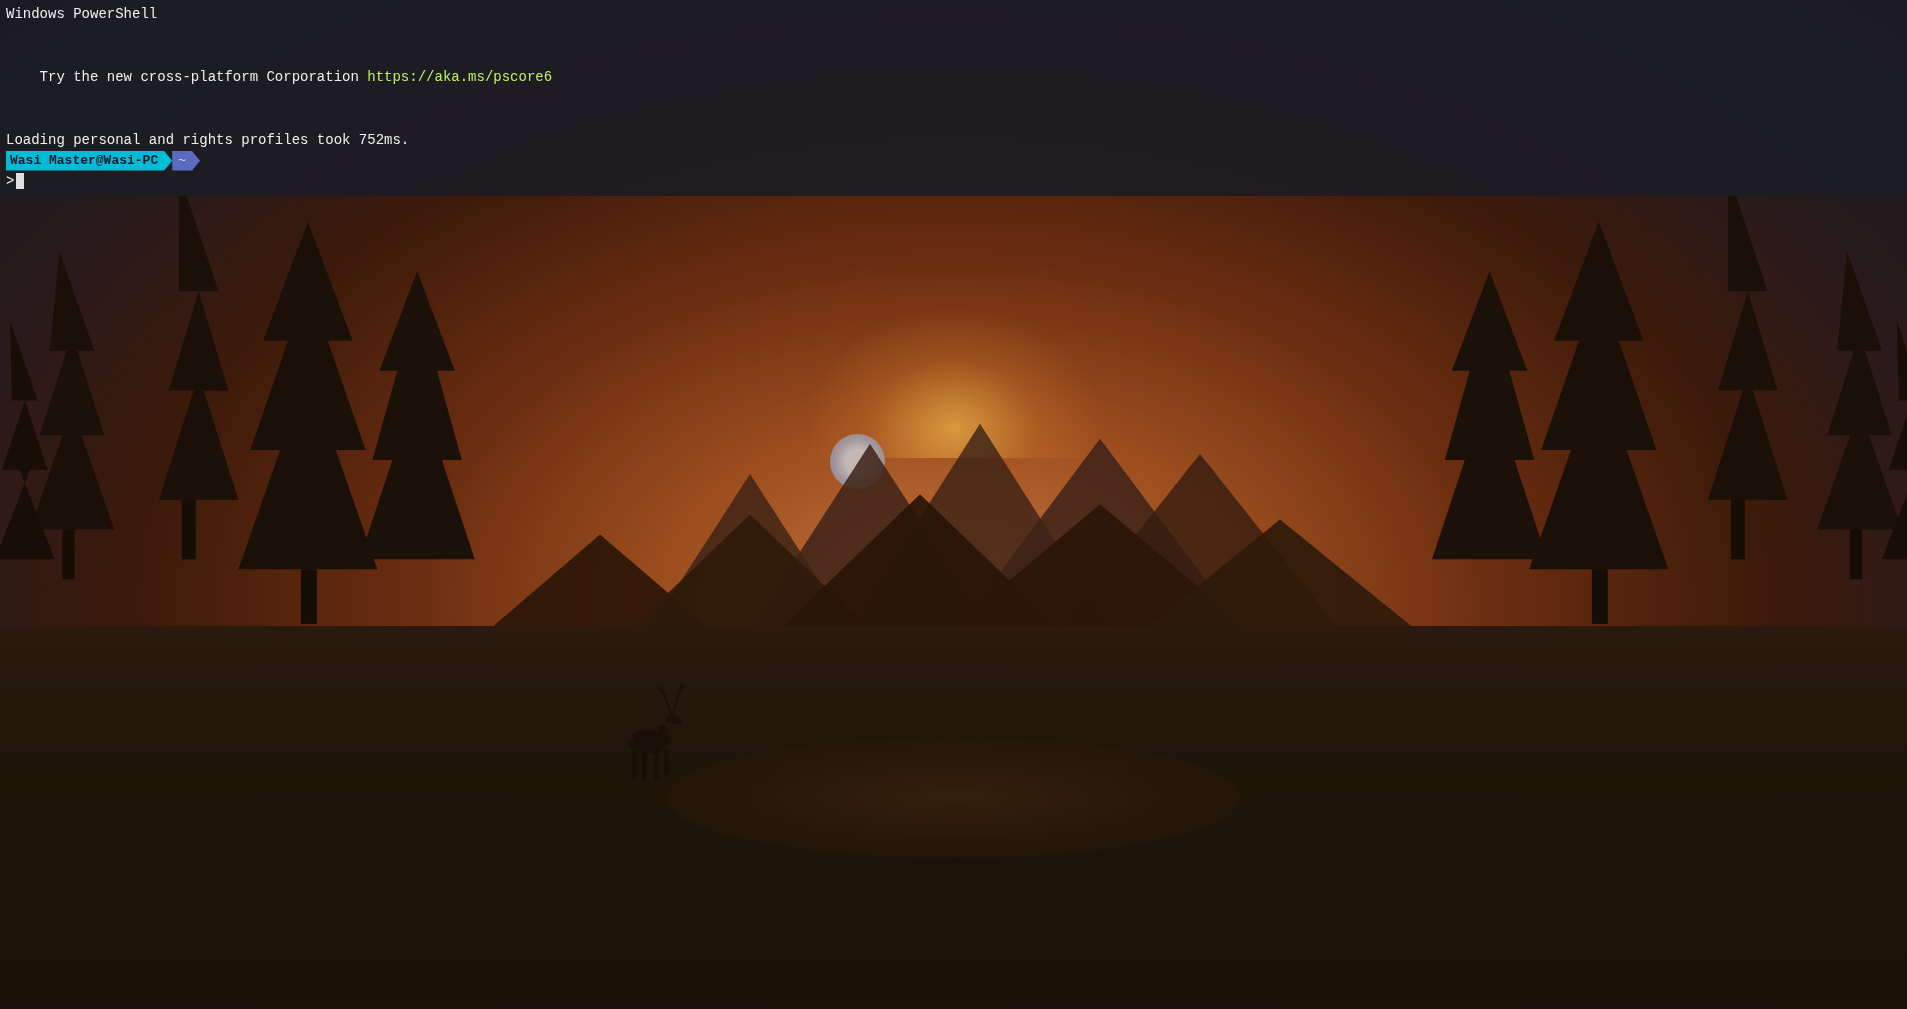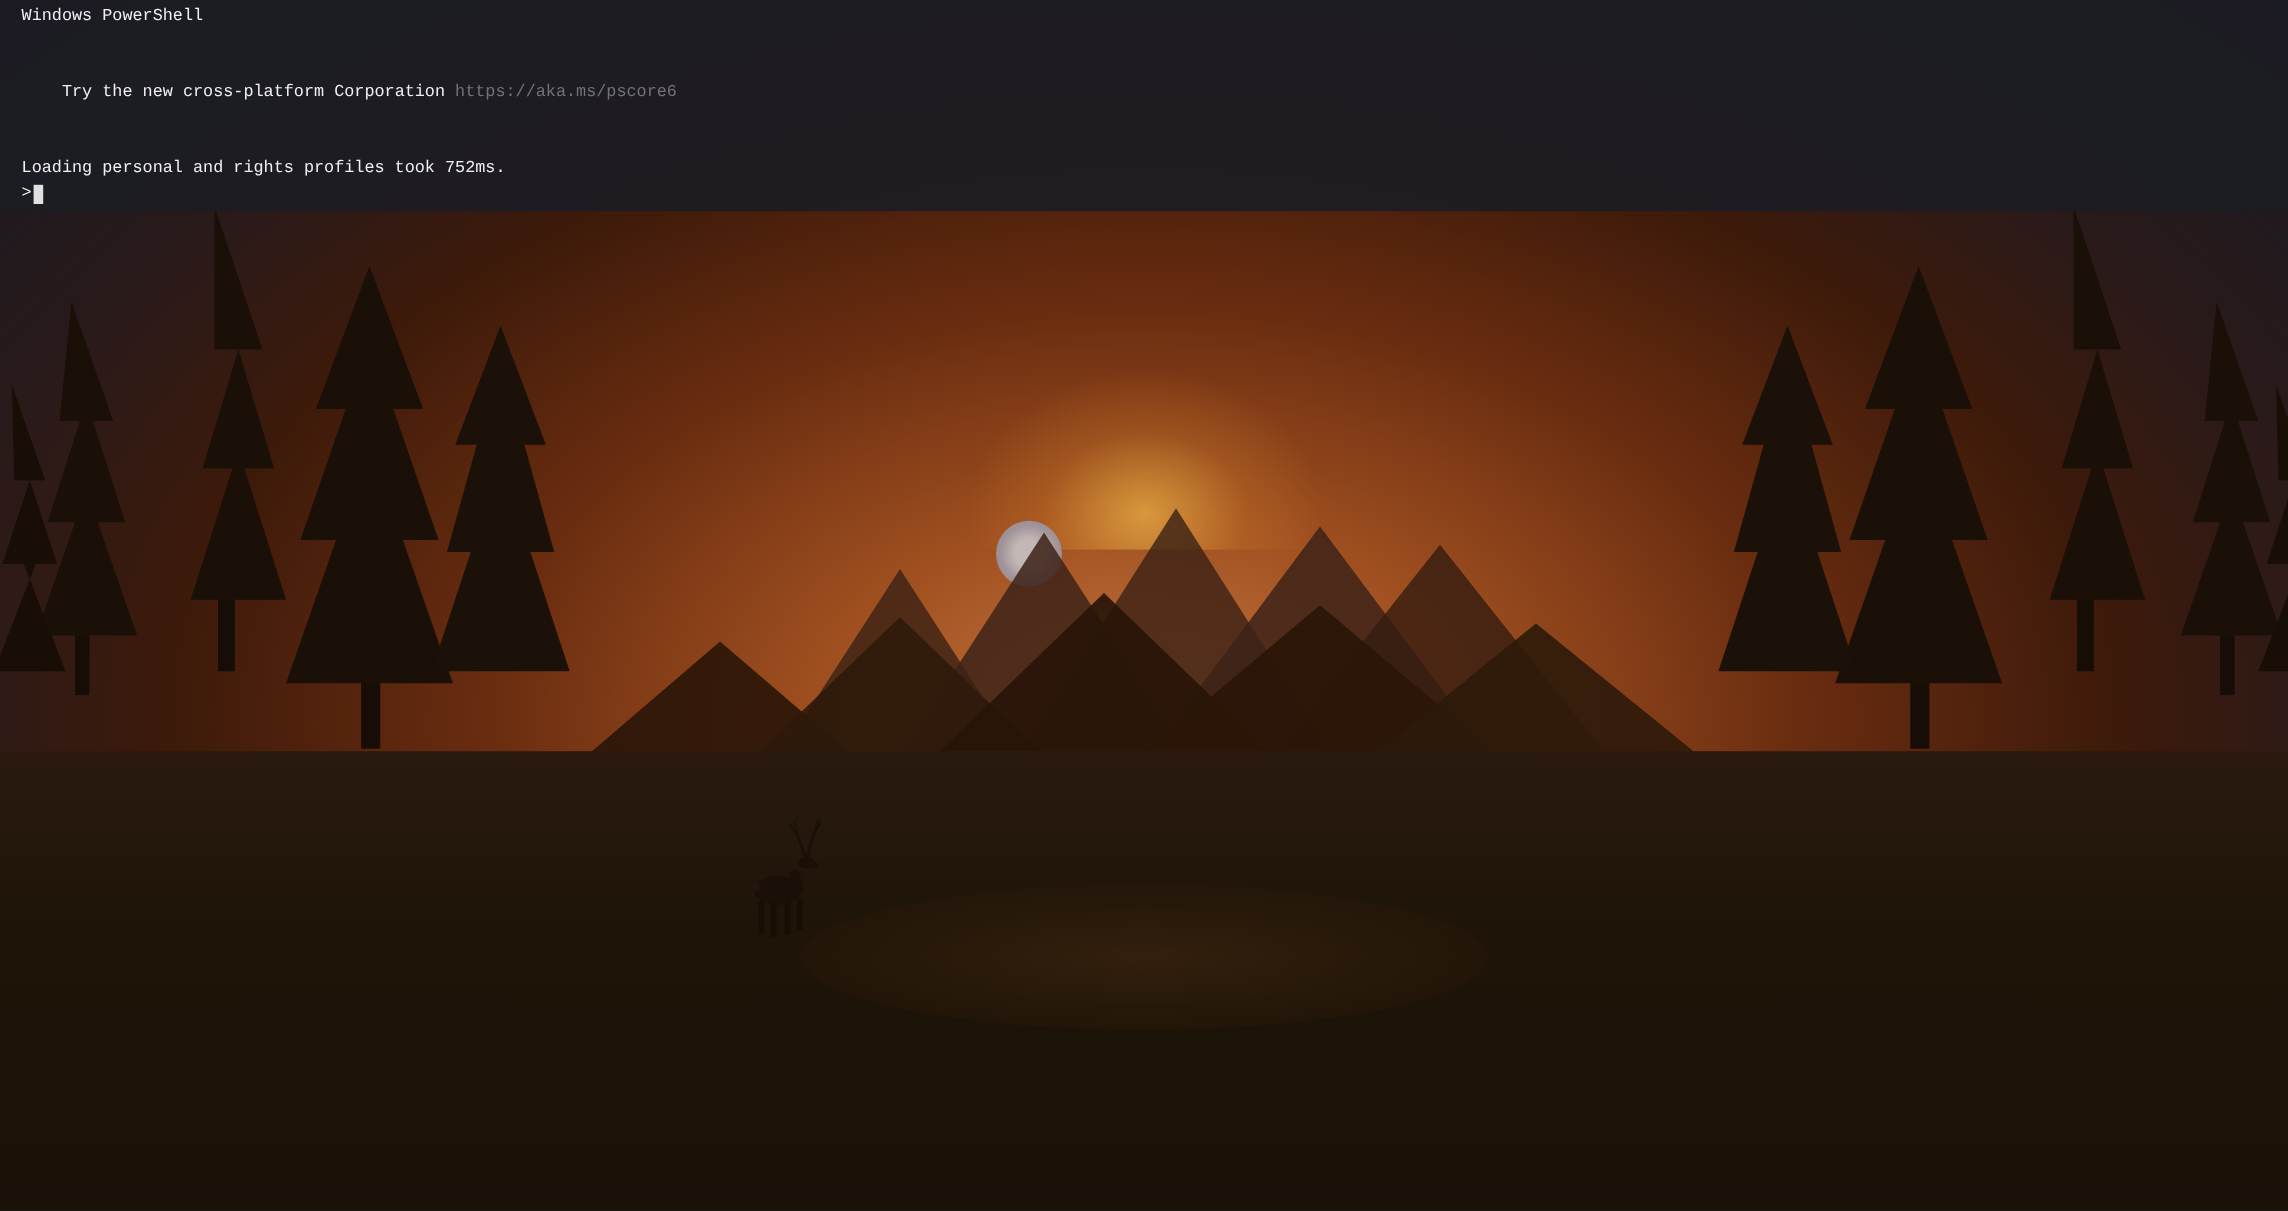--- a/index.html
+++ b/index.html
@@ -114,21 +114,21 @@
       width: 80px;
       height: 120px;
     }
 
     
     .terminal {
       position: absolute;
       top: 0;
       left: 0;
       width: 100%;
-      padding: 4px 18px;
+      padding: 4px 6px;
       background: rgba(28, 28, 36, 0.92);
       z-index: 10;
       color: #e0e0e0;
       font-size: 14px;
       line-height: 1.5;
     }
 
     .terminal-line {
       white-space: pre;
       display: block;
@@ -178,21 +178,21 @@
       animation: blink 1s step-end infinite;
       margin-left: 2px;
       vertical-align: middle;
     }
 
     @keyframes blink {
       50% { opacity: 0; }
     }
 
     .link-text {
-      color: #737373;
+      color: #bef264;
     }
 
     .white-text {
       color: #f0f0f0;
     }
   </style>
 </head>
 <body>
 
 <div class="background">
@@ -286,17 +286,22 @@
 </div>
 
 <div class="terminal">
   <span class="terminal-line white-text">Windows PowerShell</span>
   <span class="terminal-line">&nbsp;</span>
   <span class="terminal-line white-text">
     <span>Try the new cross-platform Corporation </span><span class="link-text">https://aka.ms/pscore6</span>
   </span>
   <span class="terminal-line">&nbsp;</span>
   <span class="terminal-line white-text">Loading personal and rights profiles took 752ms.</span>
+  <div class="prompt-line">
+    <span class="prompt-user">Wasi Master@Wasi-PC</span>
+    <span class="prompt-tilde">~</span>
+    <span class="prompt-arrow">&nbsp;</span>
+  </div>
   <div class="cursor-line">
     <span class="white-text">&gt;</span>
     <span class="cursor"></span>
   </div>
 </div>
 
 </body></html>

